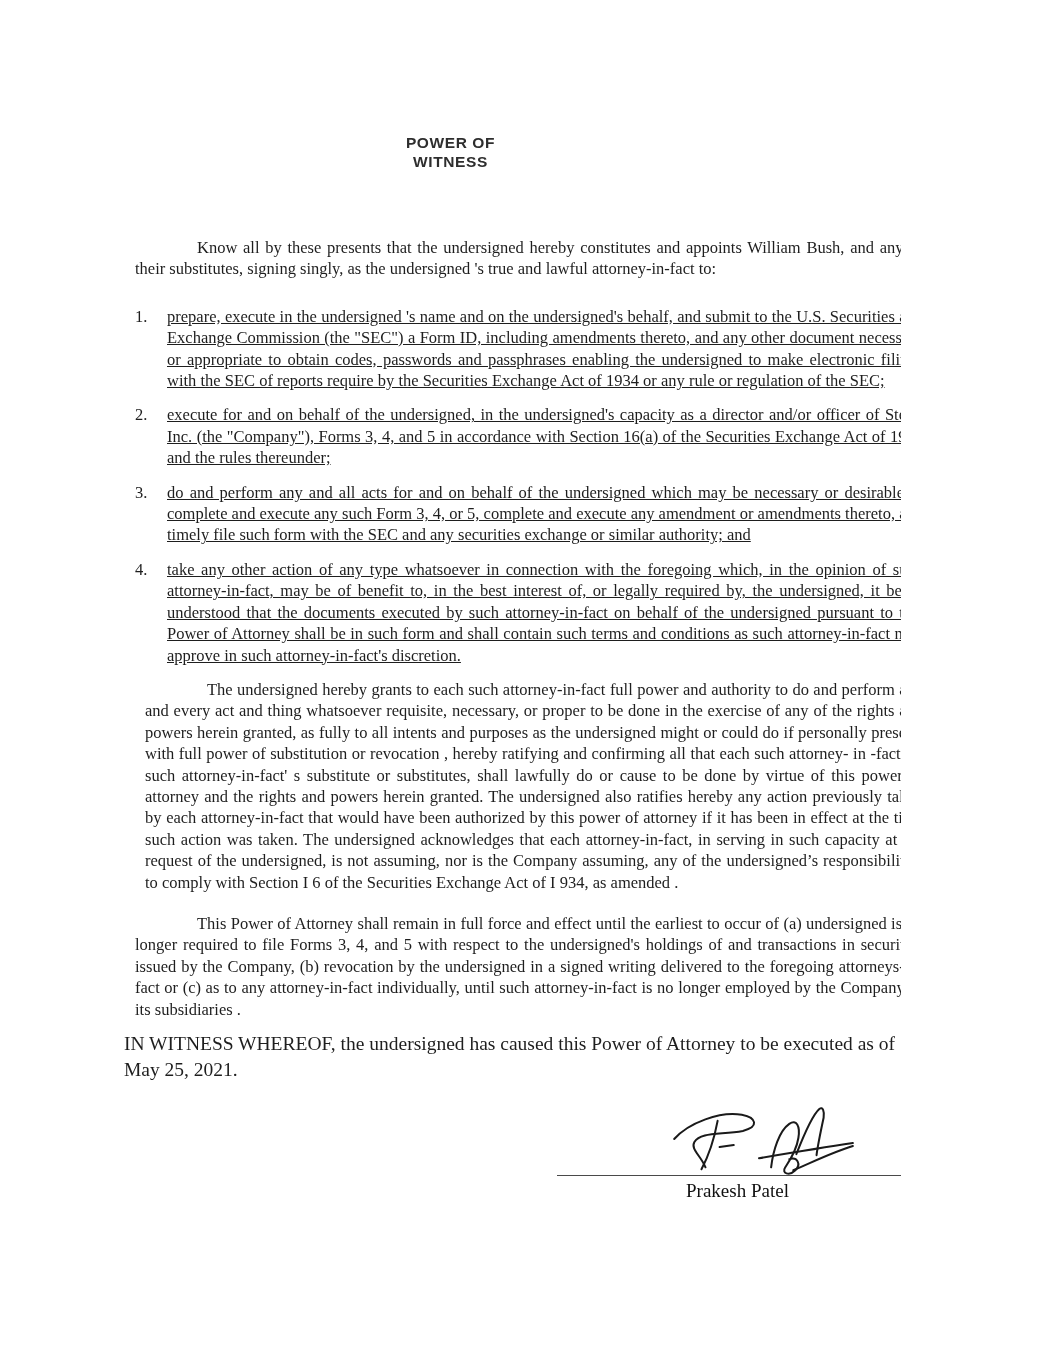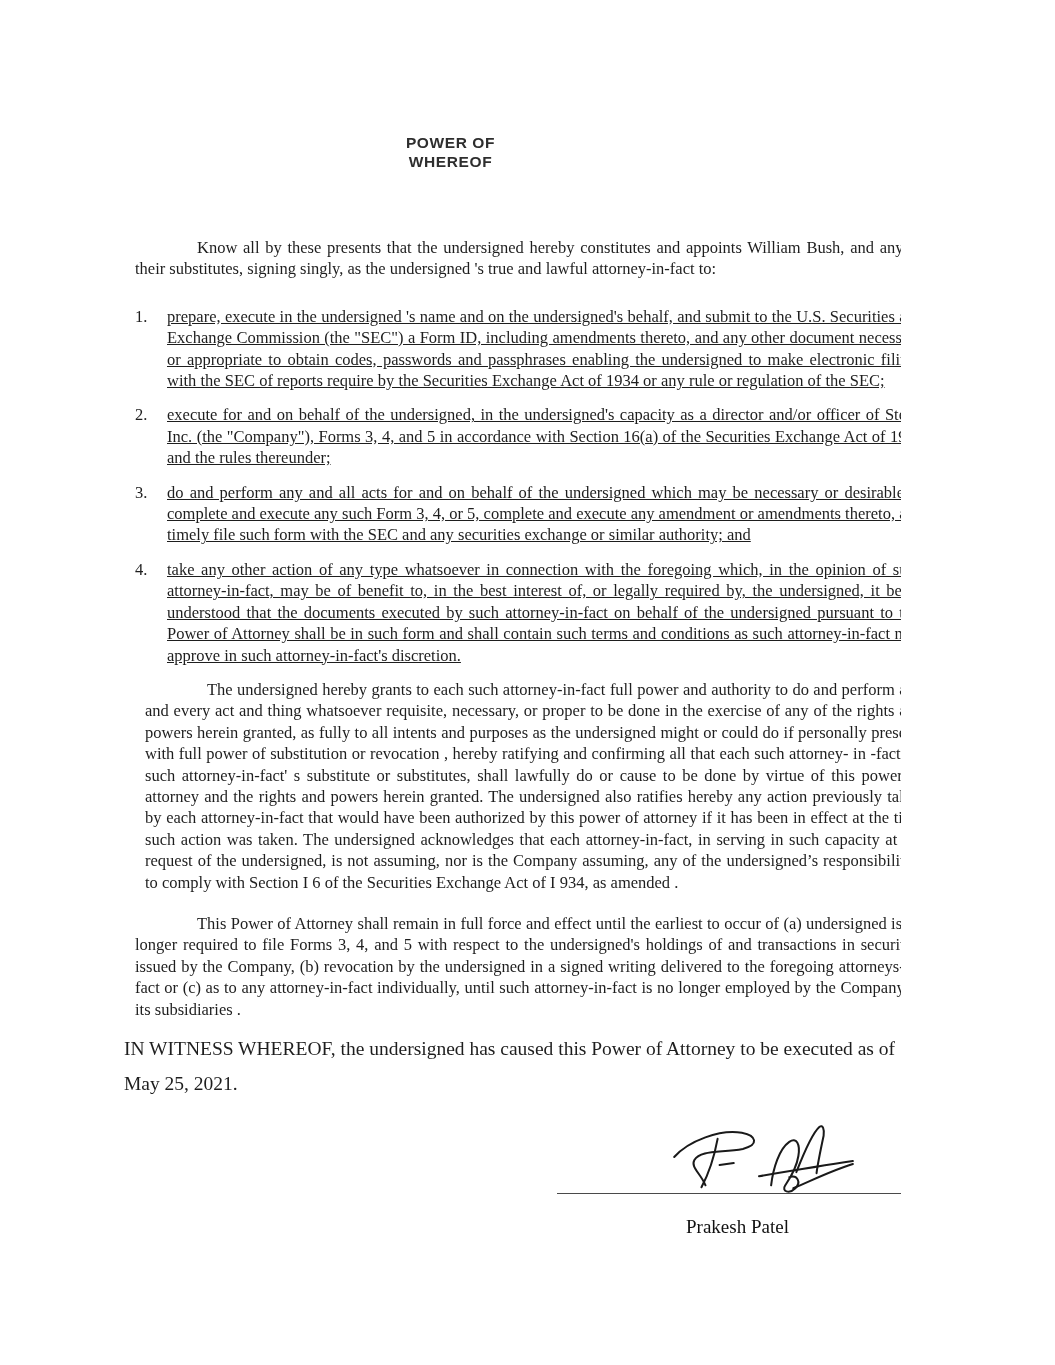--- a/index.html
+++ b/index.html
@@ -58,21 +58,21 @@
     flex: 1;
     text-align: justify;
     text-decoration: underline;
   }
   .grant { margin-bottom: 20px; margin-left: 10px; }
   .termination { margin-bottom: 11px; }
   .witness {
     margin: 0 0 11px -11px;
     width: 799px;
     font-size: 19.5px;
-    line-height: 35px;
+    line-height: 26px;
     text-align: left;
   }
   .sig-area {
     position: relative;
     margin-top: 14px;
     height: 140px;
   }
   .signature-svg {
     position: absolute;
     left: 518px;
@@ -80,35 +80,35 @@
     width: 212px;
     height: 82px;
   }
   .sig-line-wrap {
     position: absolute;
     left: 422px;
     top: 78px;
     width: 361px;
     border-top: 1px solid #4a4a4a;
     text-align: center;
-    padding-top: 22px;
+    padding-top: 4px;
   }
   .sig-name {
     font-size: 19px;
     color: #111111;
   }
 </style>
 </head>
 <body>
 
 <div class="page">
 
   <h1 class="title">
     <span>POWER OF</span>
-    <span>WHEREOF</span>
+    <span>WITNESS</span>
   </h1>
 
   <div class="content">
 
     <p class="para indent opening">Know all by these presents that the undersigned hereby constitutes and appoints William Bush, and any of their substitutes, signing singly, as the undersigned 's true and lawful attorney-in-fact to:</p>
 
     <ol class="items">
       <li class="item">
         <span class="num">1.</span>
         <div class="item-text">prepare, execute in the undersigned 's name and on the undersigned's behalf, and submit to the U.S. Securities and Exchange Commission (the "SEC") a Form ID, including amendments thereto, and any other document necessary or appropriate to obtain codes, passwords and passphrases enabling the undersigned to make electronic filings with the SEC of reports require by the Securities Exchange Act of 1934 or any rule or regulation of the SEC;</div>

